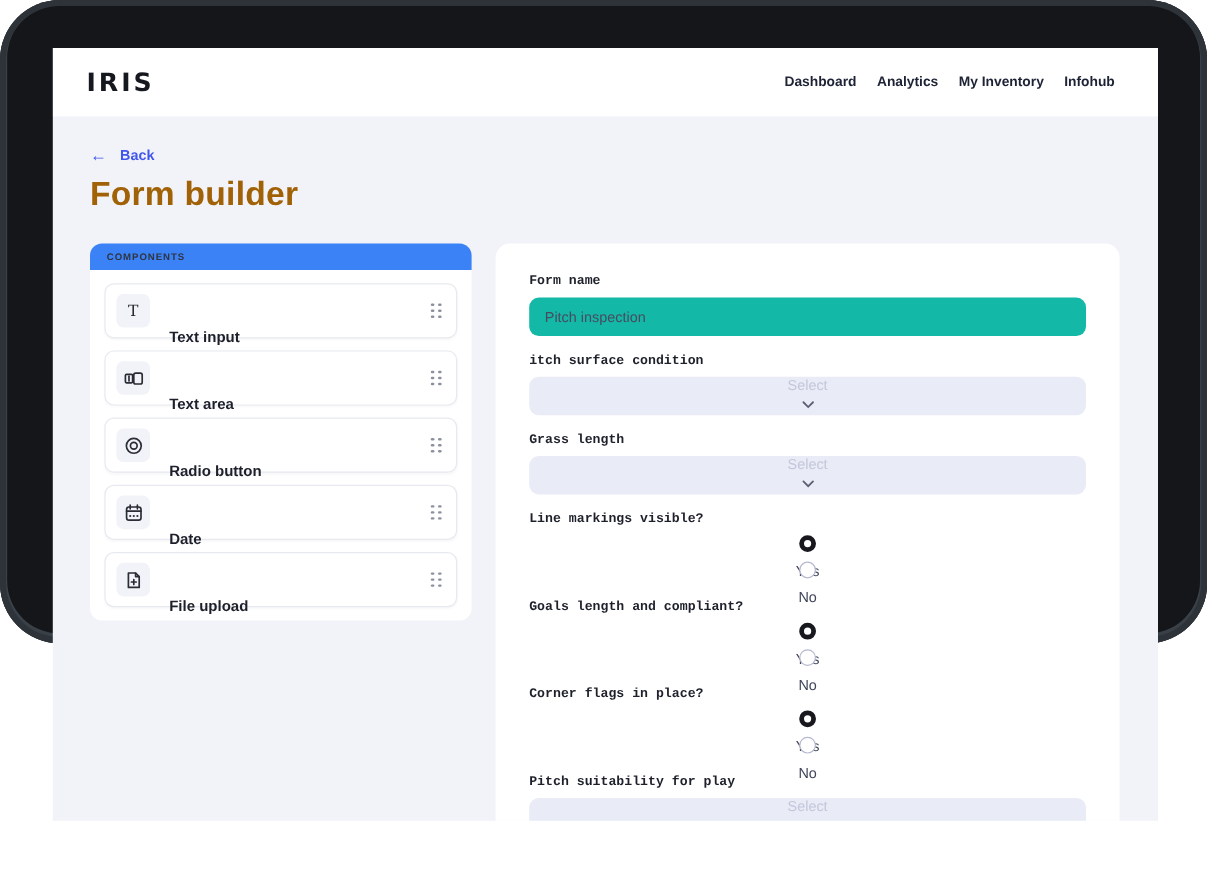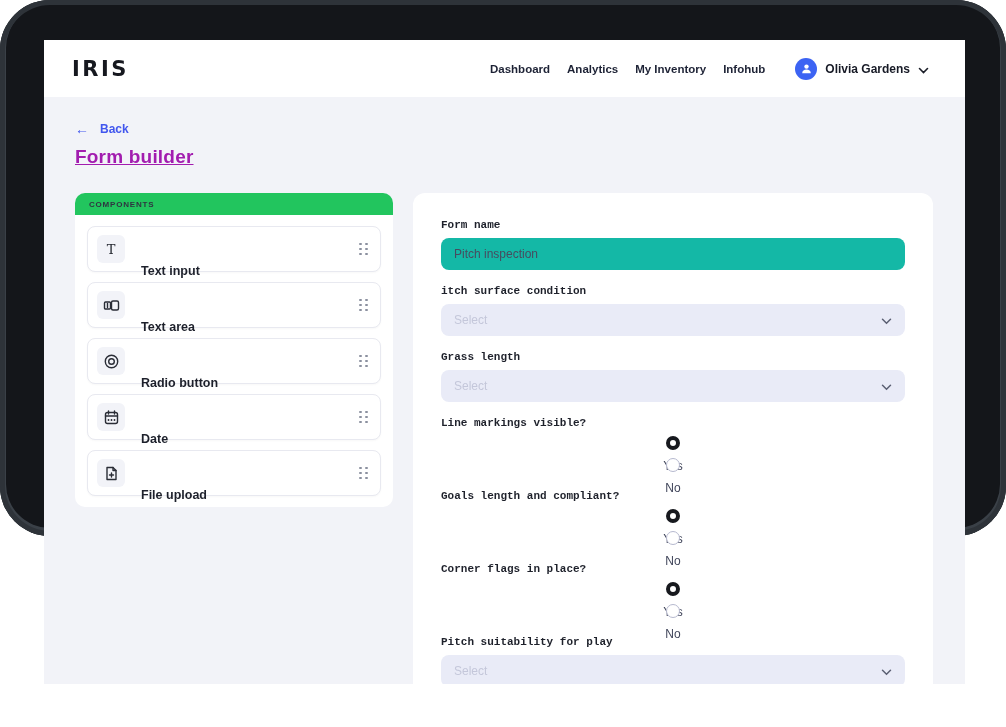--- a/index.html
+++ b/index.html
@@ -25,28 +25,28 @@
   .nav-item { font-size:11.5px; font-weight:700; color:#1d2235; cursor:pointer; white-space:nowrap; }
   .user-block { display:flex; align-items:center; gap:8px; margin-left:30px; cursor:pointer; }
   .avatar { width:22px; height:22px; border-radius:50%; display:flex; align-items:center; justify-content:center; }
   .user-name { font-size:12px; font-weight:700; color:#171a26; white-space:nowrap; }
 
   
   .page-main { padding:0 31px; }
   .back-row { margin-top:25px; display:flex; align-items:center; gap:11px; cursor:pointer; width:max-content; }
   .back-arrow { font-size:14px; line-height:14px; font-weight:700; }
   .back-label { font-size:12px; font-weight:700; }
-  .page-title { margin-top:10px; font-size:19px; font-weight:700; color:#a21caf; letter-spacing:0.2px;text-decoration:underline; }
+  .page-title { margin-top:10px; font-size:28px; font-weight:700; color:#a16207; letter-spacing:0.2px; }
 
   .columns { display:flex; align-items:flex-start; margin-top:25px; }
 
   
   .components-panel { width:318px; border-radius:10px; }
   .panel-header {
-    height:22px; background:#22c55e; border-radius:10px 10px 0 0;
+    height:22px; background:#3b82f6; border-radius:10px 10px 0 0;
     display:flex; align-items:center; padding:0 14px;
     font-size:8px; font-weight:700; letter-spacing:0.8px; color:#2f3440;
   }
   .panel-body {
     background:#ffffff; border-radius:0 0 10px 10px; padding:11px 12px;
     display:flex; flex-direction:column; gap:10px;
   }
   .component-card {
     height:46px; background:#fff; border:1px solid #e8e9f0; border-radius:8px;
     display:flex; align-items:center; padding:0 12px 0 9px; cursor:grab;
@@ -66,21 +66,21 @@
     padding:26px 28px; min-height:560px;
   }
   .field-label { font-size:11px; font-weight:700; color:#1e212b; margin-bottom:7px;font-family:Liberation Mono, monospace; }
   .text-input {
     width:100%; height:32px; background:#14b8a6; border:none; outline:none;
     border-radius:8px; padding:0 13px; font-family:"Liberation Sans",sans-serif;
     font-size:12px; color:#474c60; margin-bottom:15px; display:block;
   }
   .select-box {
     width:100%; height:32px; background:#e9ebf7; border-radius:8px;
-    display:flex; align-items:center; padding:0 13px; margin-bottom:15px; cursor:pointer;
+    display:flex; align-items:center; padding:0 13px; margin-bottom:15px; cursor:pointer;flex-direction:column;
   }
   .select-placeholder { font-size:12px; color:#c4c7da; flex:1; }
   .radio-group { margin-bottom:10px; }
   .radio-row { display:flex; align-items:center; gap:9px; height:22px; cursor:pointer;flex-direction:column; }
   .radio-circle { width:14px; height:14px; border-radius:50%; background:#fff; flex:none; }
   .radio-circle.on  { border:4.5px solid #17191e; }
   .radio-circle.off { border:1.5px solid #b6b9cf; }
   .radio-label { font-size:12px; color:#40455a; }
 </style>
 </head>
@@ -90,32 +90,20 @@
   <div class="screen">
 
     <header class="app-header">
       <div class="logo">IRIS</div>
       <nav class="nav" id="nav">
           <div class="nav-item">Dashboard</div>
           <div class="nav-item">Analytics</div>
           <div class="nav-item">My Inventory</div>
           <div class="nav-item">Infohub</div>
         </nav>
-      <div class="user-block">
-        <span class="avatar" id="avatar" style="background: rgb(60, 99, 243);">
-            <svg width="13" height="13" viewBox="0 0 13 13" fill="#ffffff">
-              <circle cx="6.5" cy="4.6" r="2.2"></circle>
-              <path d="M2.2 11.2c0-2.4 1.9-3.7 4.3-3.7s4.3 1.3 4.3 3.7z"></path>
-            </svg>
-          </span>
-        <span class="user-name">Olivia Gardens</span>
-        <span id="user-chevron"><svg width="11" height="7" viewBox="0 0 11 7" fill="none" stroke="#1b1e28" stroke-width="1.6" stroke-linecap="round">
-              <path d="M1.5 1.5l4 4 4-4"></path>
-            </svg></span>
-      </div>
     </header>
 
     <main class="page-main">
       <div class="back-row">
         <span class="back-arrow" id="back-arrow" style="color: rgb(65, 86, 238);">←</span>
         <span class="back-label" id="back-label" style="color: rgb(65, 86, 238);">Back</span>
       </div>
       <h1 class="page-title">Form builder</h1>
 
       <div class="columns">

